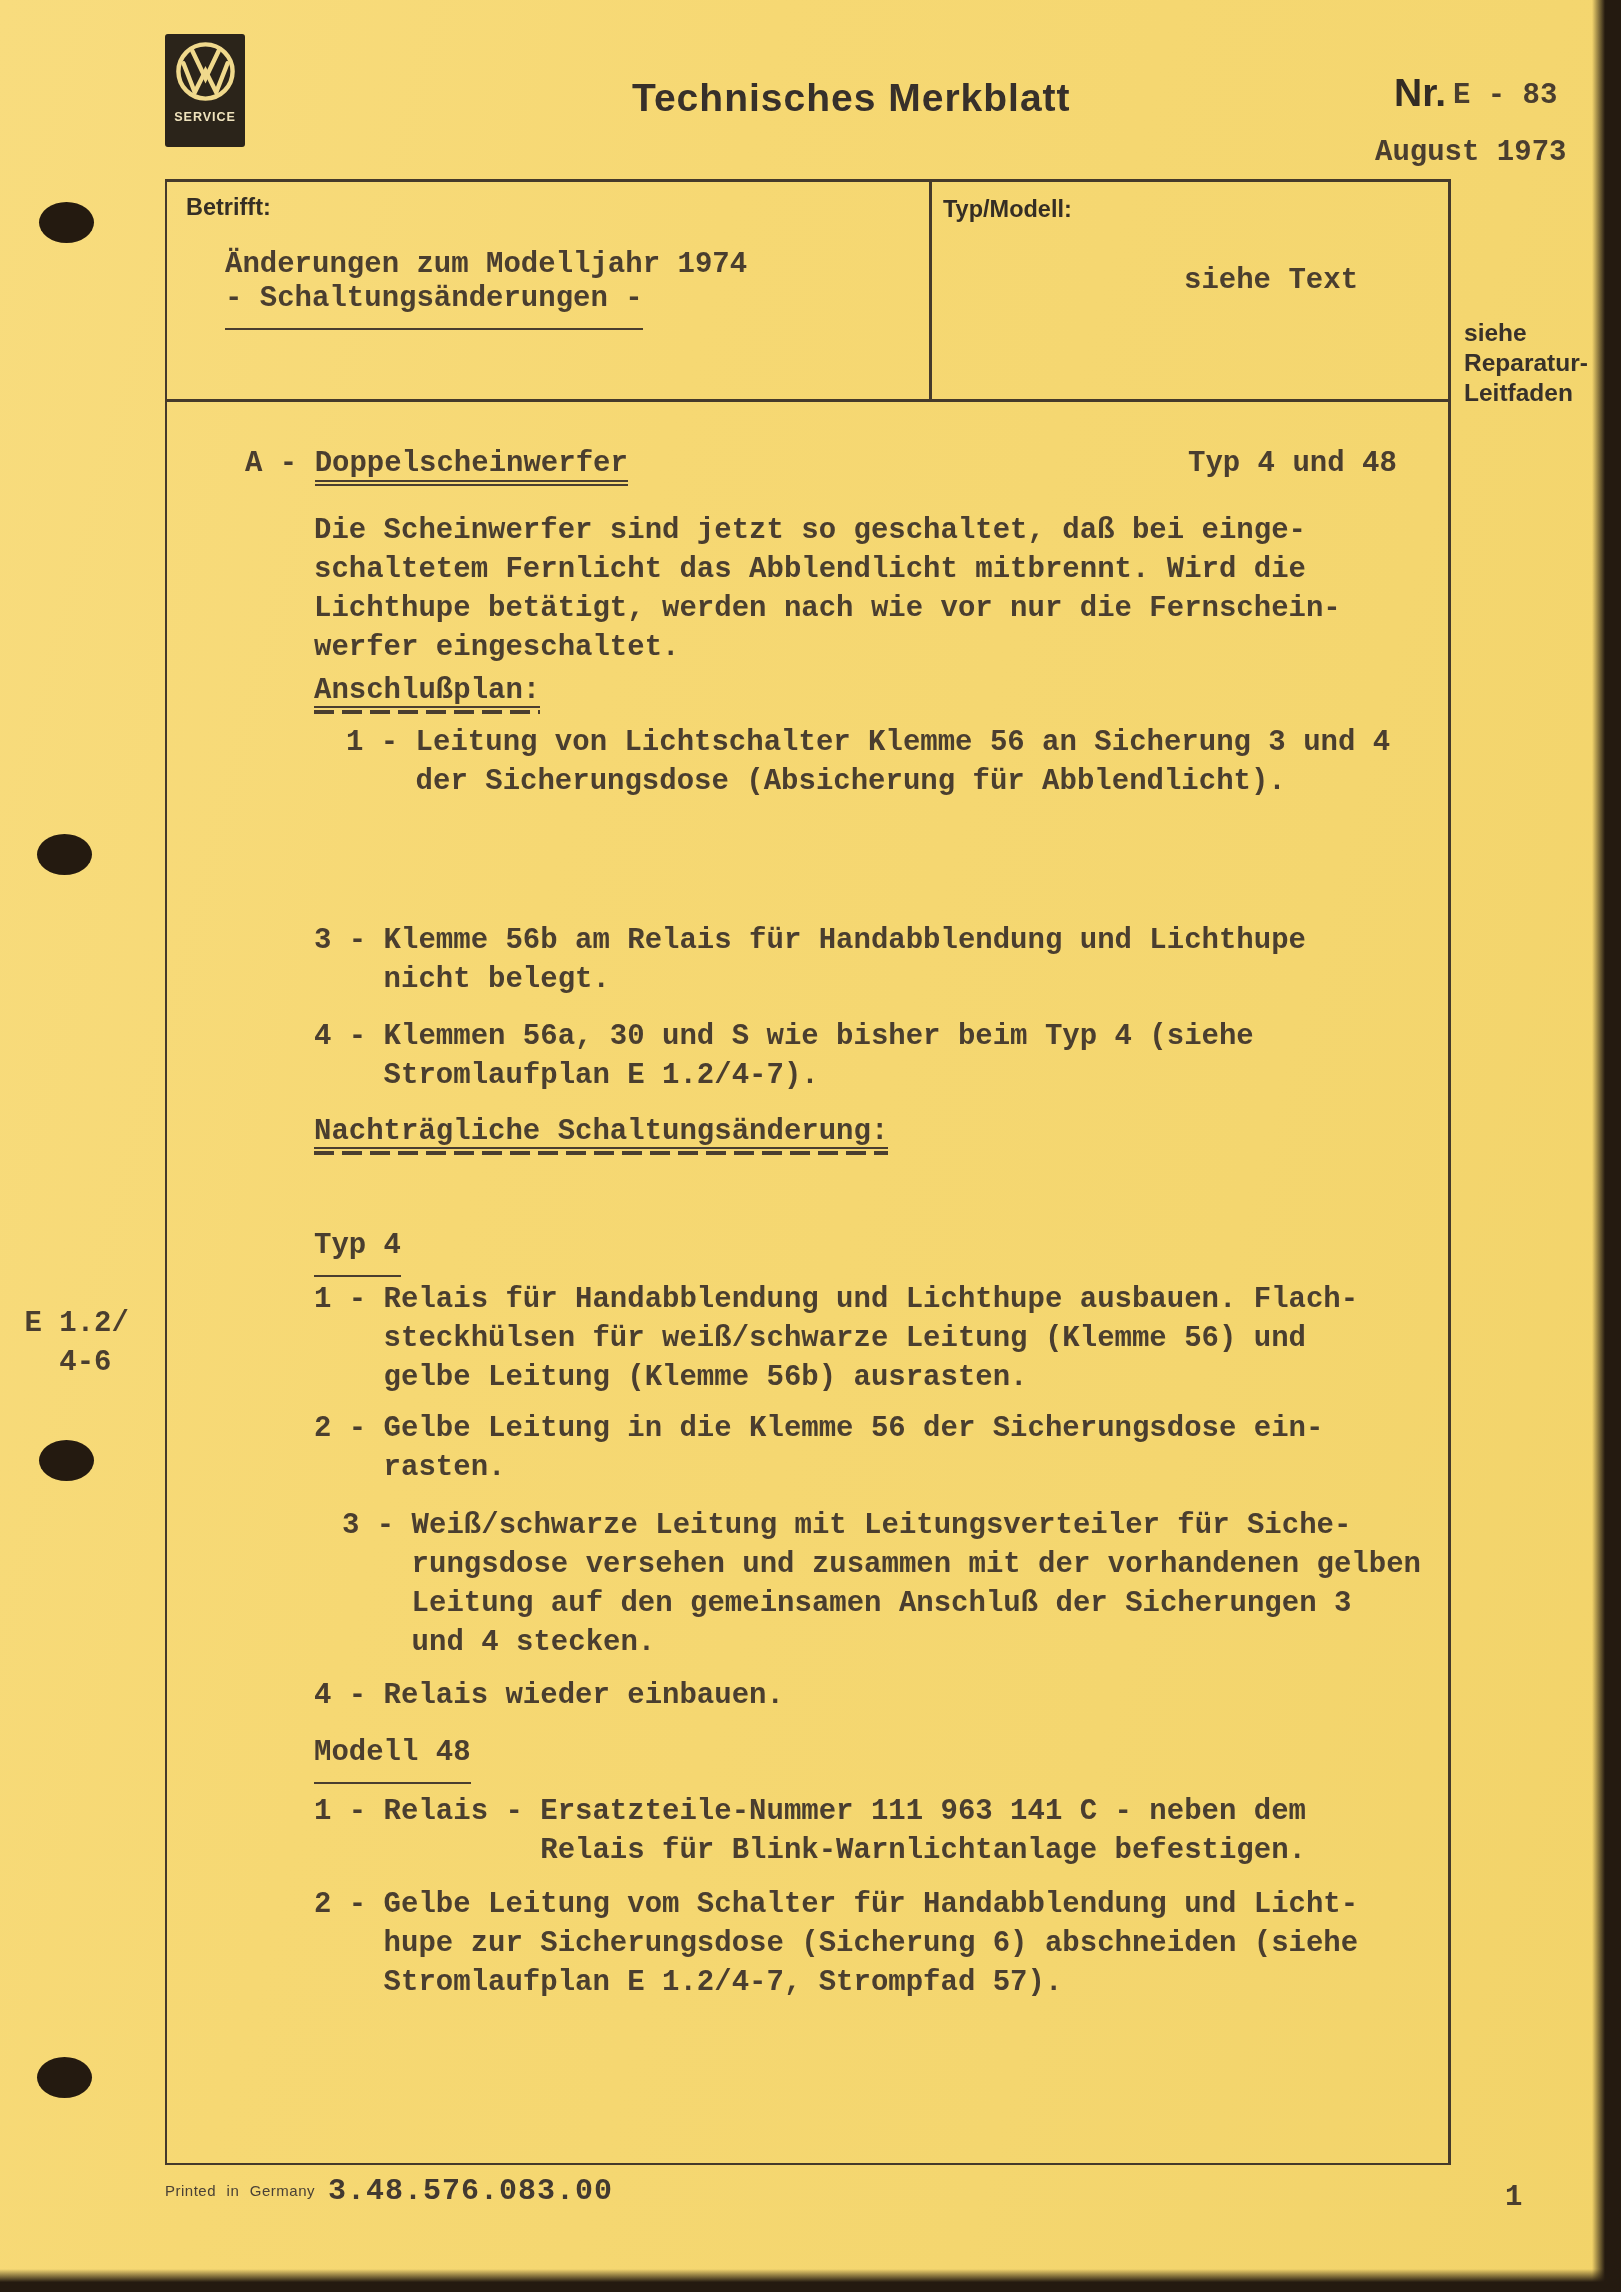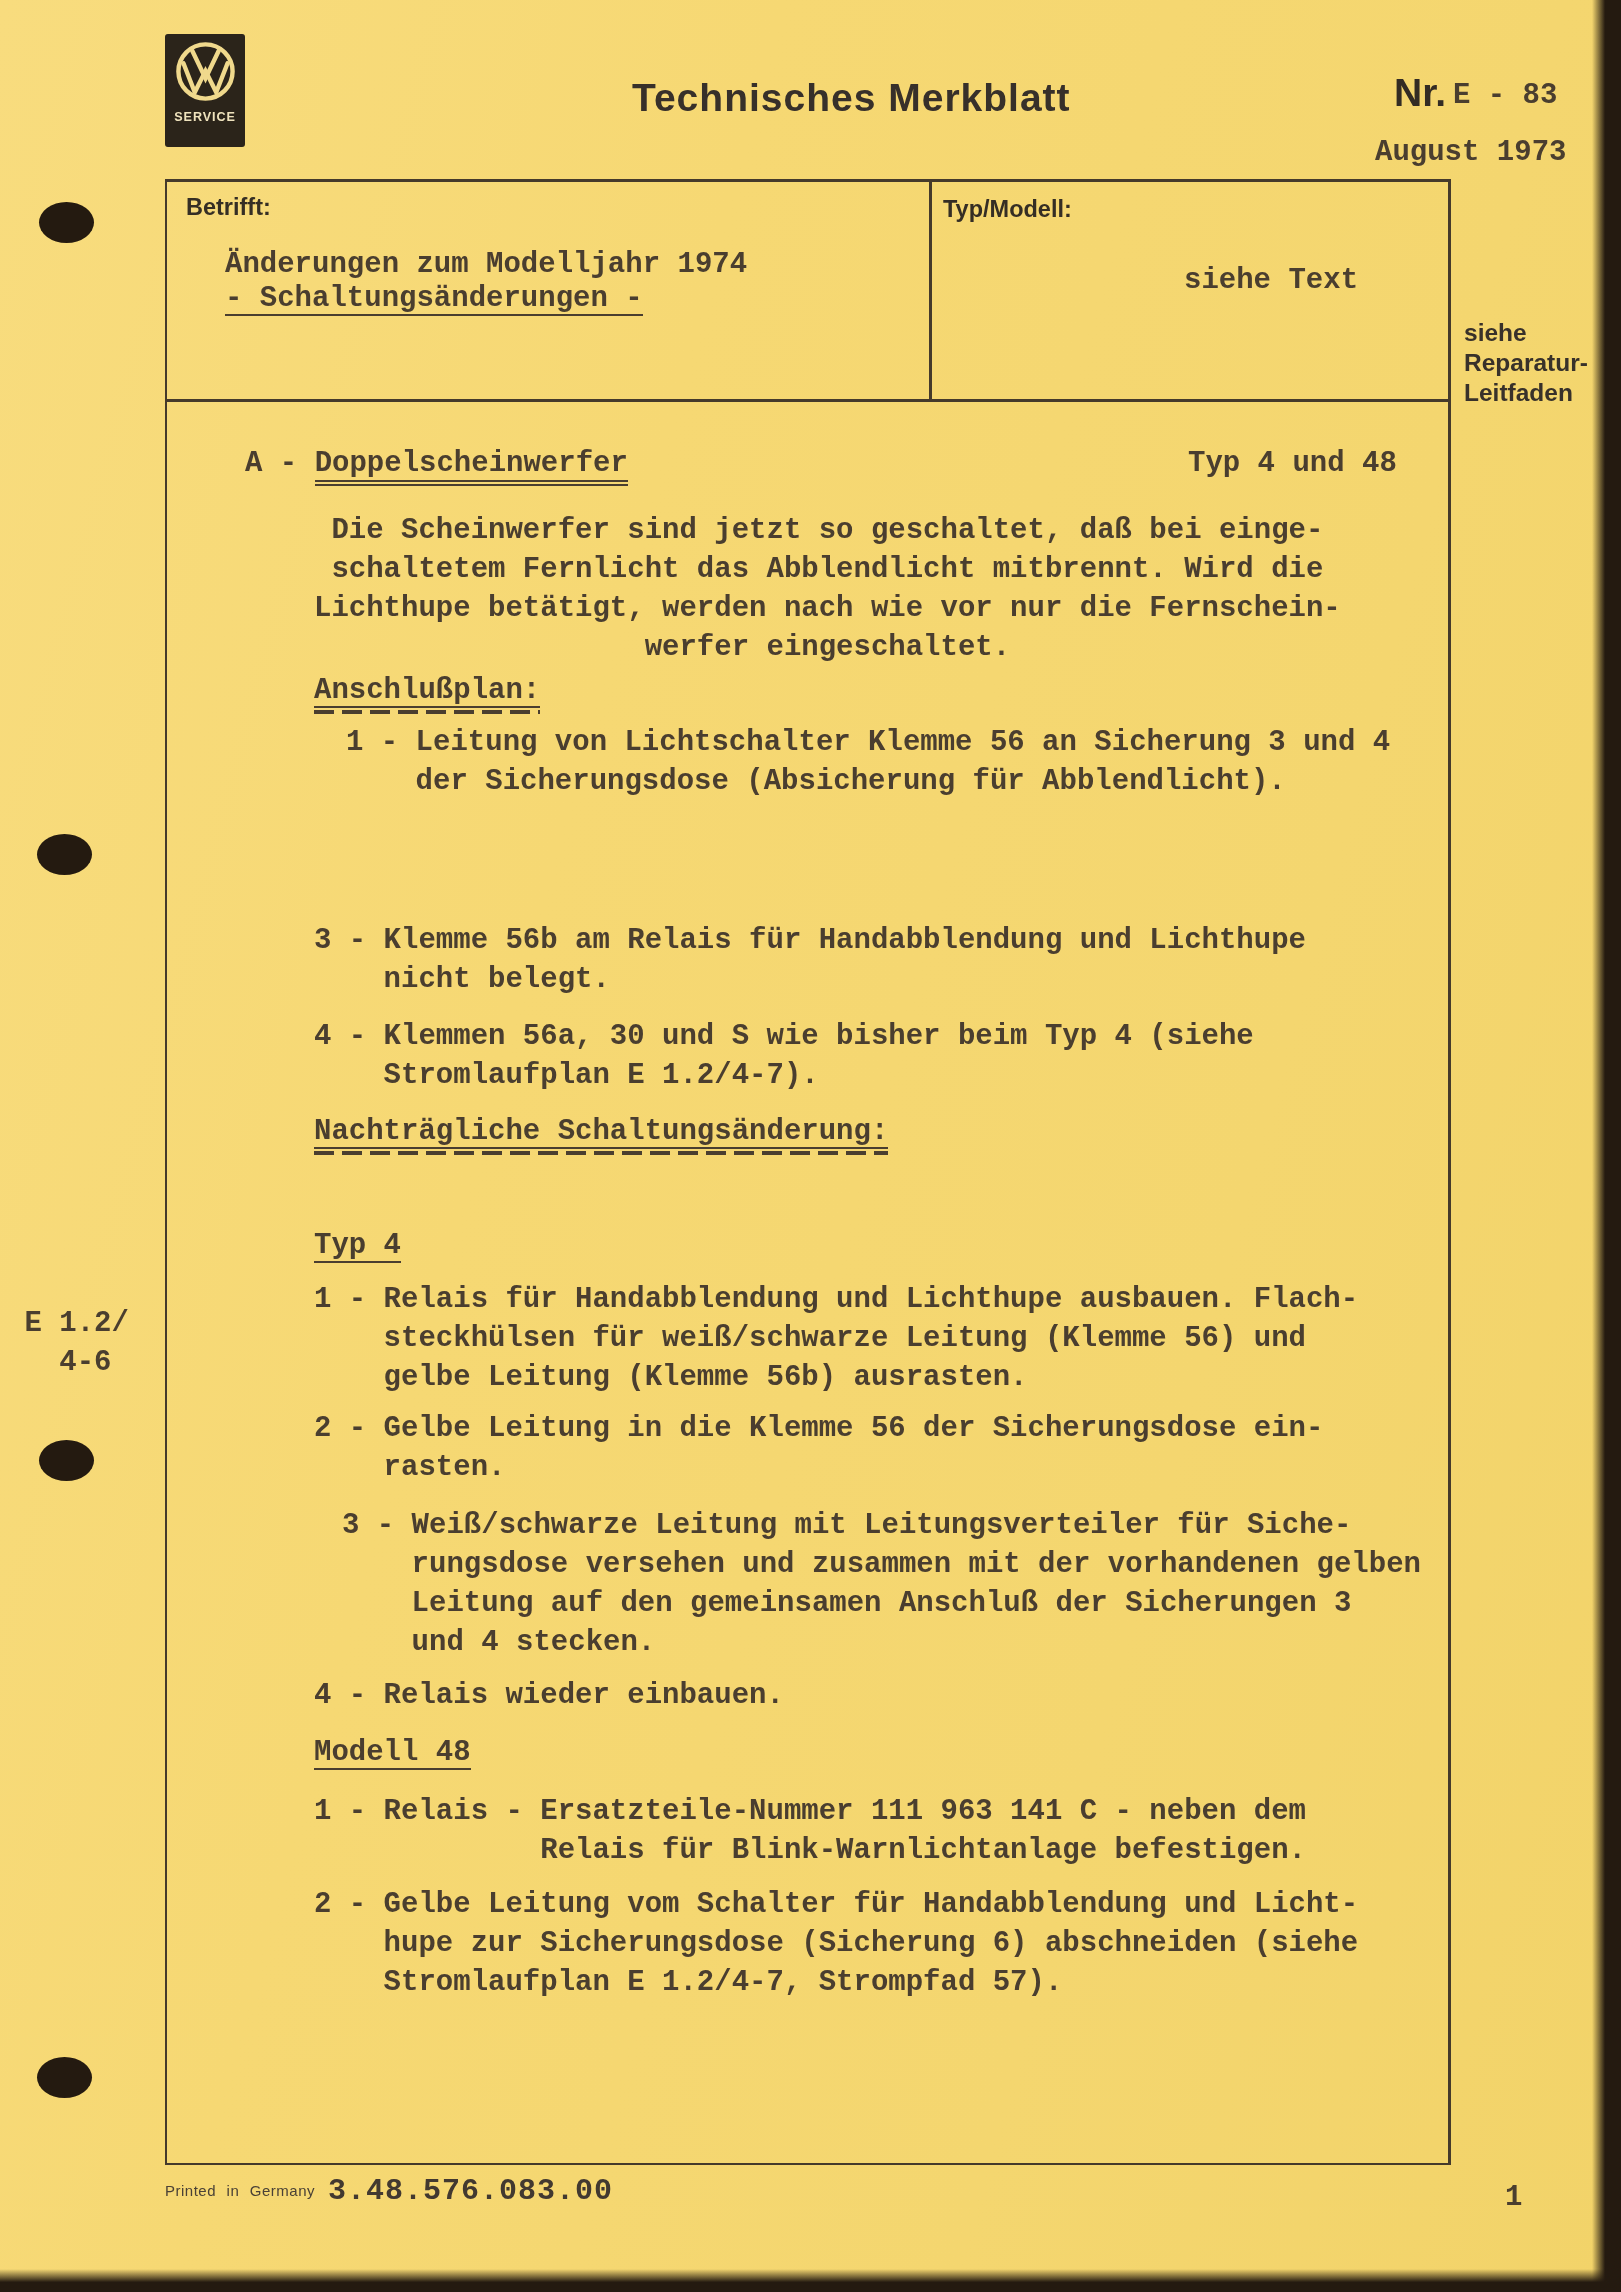--- a/index.html
+++ b/index.html
@@ -10,21 +10,21 @@
     text-decoration:underline;
   }
   .abs { position:absolute; }
   .mono {
     font-family:"Liberation Mono","DejaVu Sans Mono",monospace;
     font-weight:700; font-size:29px; line-height:39px;
     color:#4a3e2f; white-space:pre;
   }
   .sansb { font-family:"Liberation Sans",sans-serif; font-weight:700; color:#352e24; }
   .label { font-size:23.5px; }
-  .u-solid   { display:inline-block; line-height:29px; padding-bottom:1px; border-bottom:2.9px solid #4a3e2f; }
+  .u-solid   { display:inline-block; line-height:29px; padding-bottom:15px; border-bottom:2.9px solid #4a3e2f; }
   .u-double  { display:inline-block; line-height:29px; padding-bottom:2px; border-bottom:6.9px double #4a3e2f; }
   .h-dash    { display:inline-block; position:relative; line-height:29px; padding-bottom:1px; border-bottom:2.9px solid #4a3e2f; }
   .h-dash::after {
     content:""; position:absolute; left:0; right:0; bottom:-7.8px; height:3.9px;
     background: repeating-linear-gradient(90deg,#4a3e2f 0 19.6px, transparent 19.6px 28px);
   }
   .frame {
     border:2.9px solid #453a2b; border-top-width:3.9px; border-right-width:3.9px;
     box-sizing:border-box;
   }
@@ -74,21 +74,21 @@
   <div class="abs sansb" style="left:1464px; top:318px; font-size:24.5px; line-height:30px; white-space:pre-line; color:#38312a;">siehe
 Reparatur-
 Leitfaden</div>
 
   <div class="abs mono" style="left:24.5px; top:1304px;">E 1.2/
   4-6</div>
 
   <div class="abs mono" style="left:245px; top:444px;"><span>A - </span><span class="u-double">Doppelscheinwerfer</span></div>
   <div class="abs mono" style="left:1188px; top:444px;">Typ 4 und 48</div>
 
-  <div class="abs mono" style="left:314px; top:511px;text-align:center;">Die Scheinwerfer sind jetzt so geschaltet, daß bei einge-
+  <div class="abs mono" style="left:314px; top:511px;">Die Scheinwerfer sind jetzt so geschaltet, daß bei einge-
 schaltetem Fernlicht das Abblendlicht mitbrennt. Wird die
 Lichthupe betätigt, werden nach wie vor nur die Fernschein-
 werfer eingeschaltet.</div>
 
   <div class="abs" style="left:314px; top:676px;">
     <span class="mono h-dash">Anschlußplan:</span>
   </div>
   <div class="abs mono" style="left:314px; top:723px;margin-left:32px;">1 - Leitung von Lichtschalter Klemme 56 an Sicherung 3 und 4
     der Sicherungsdose (Absicherung für Abblendlicht).</div>
   <div class="abs mono" style="left:314px; top:921px;">3 - Klemme 56b am Relais für Handabblendung und Lichthupe

